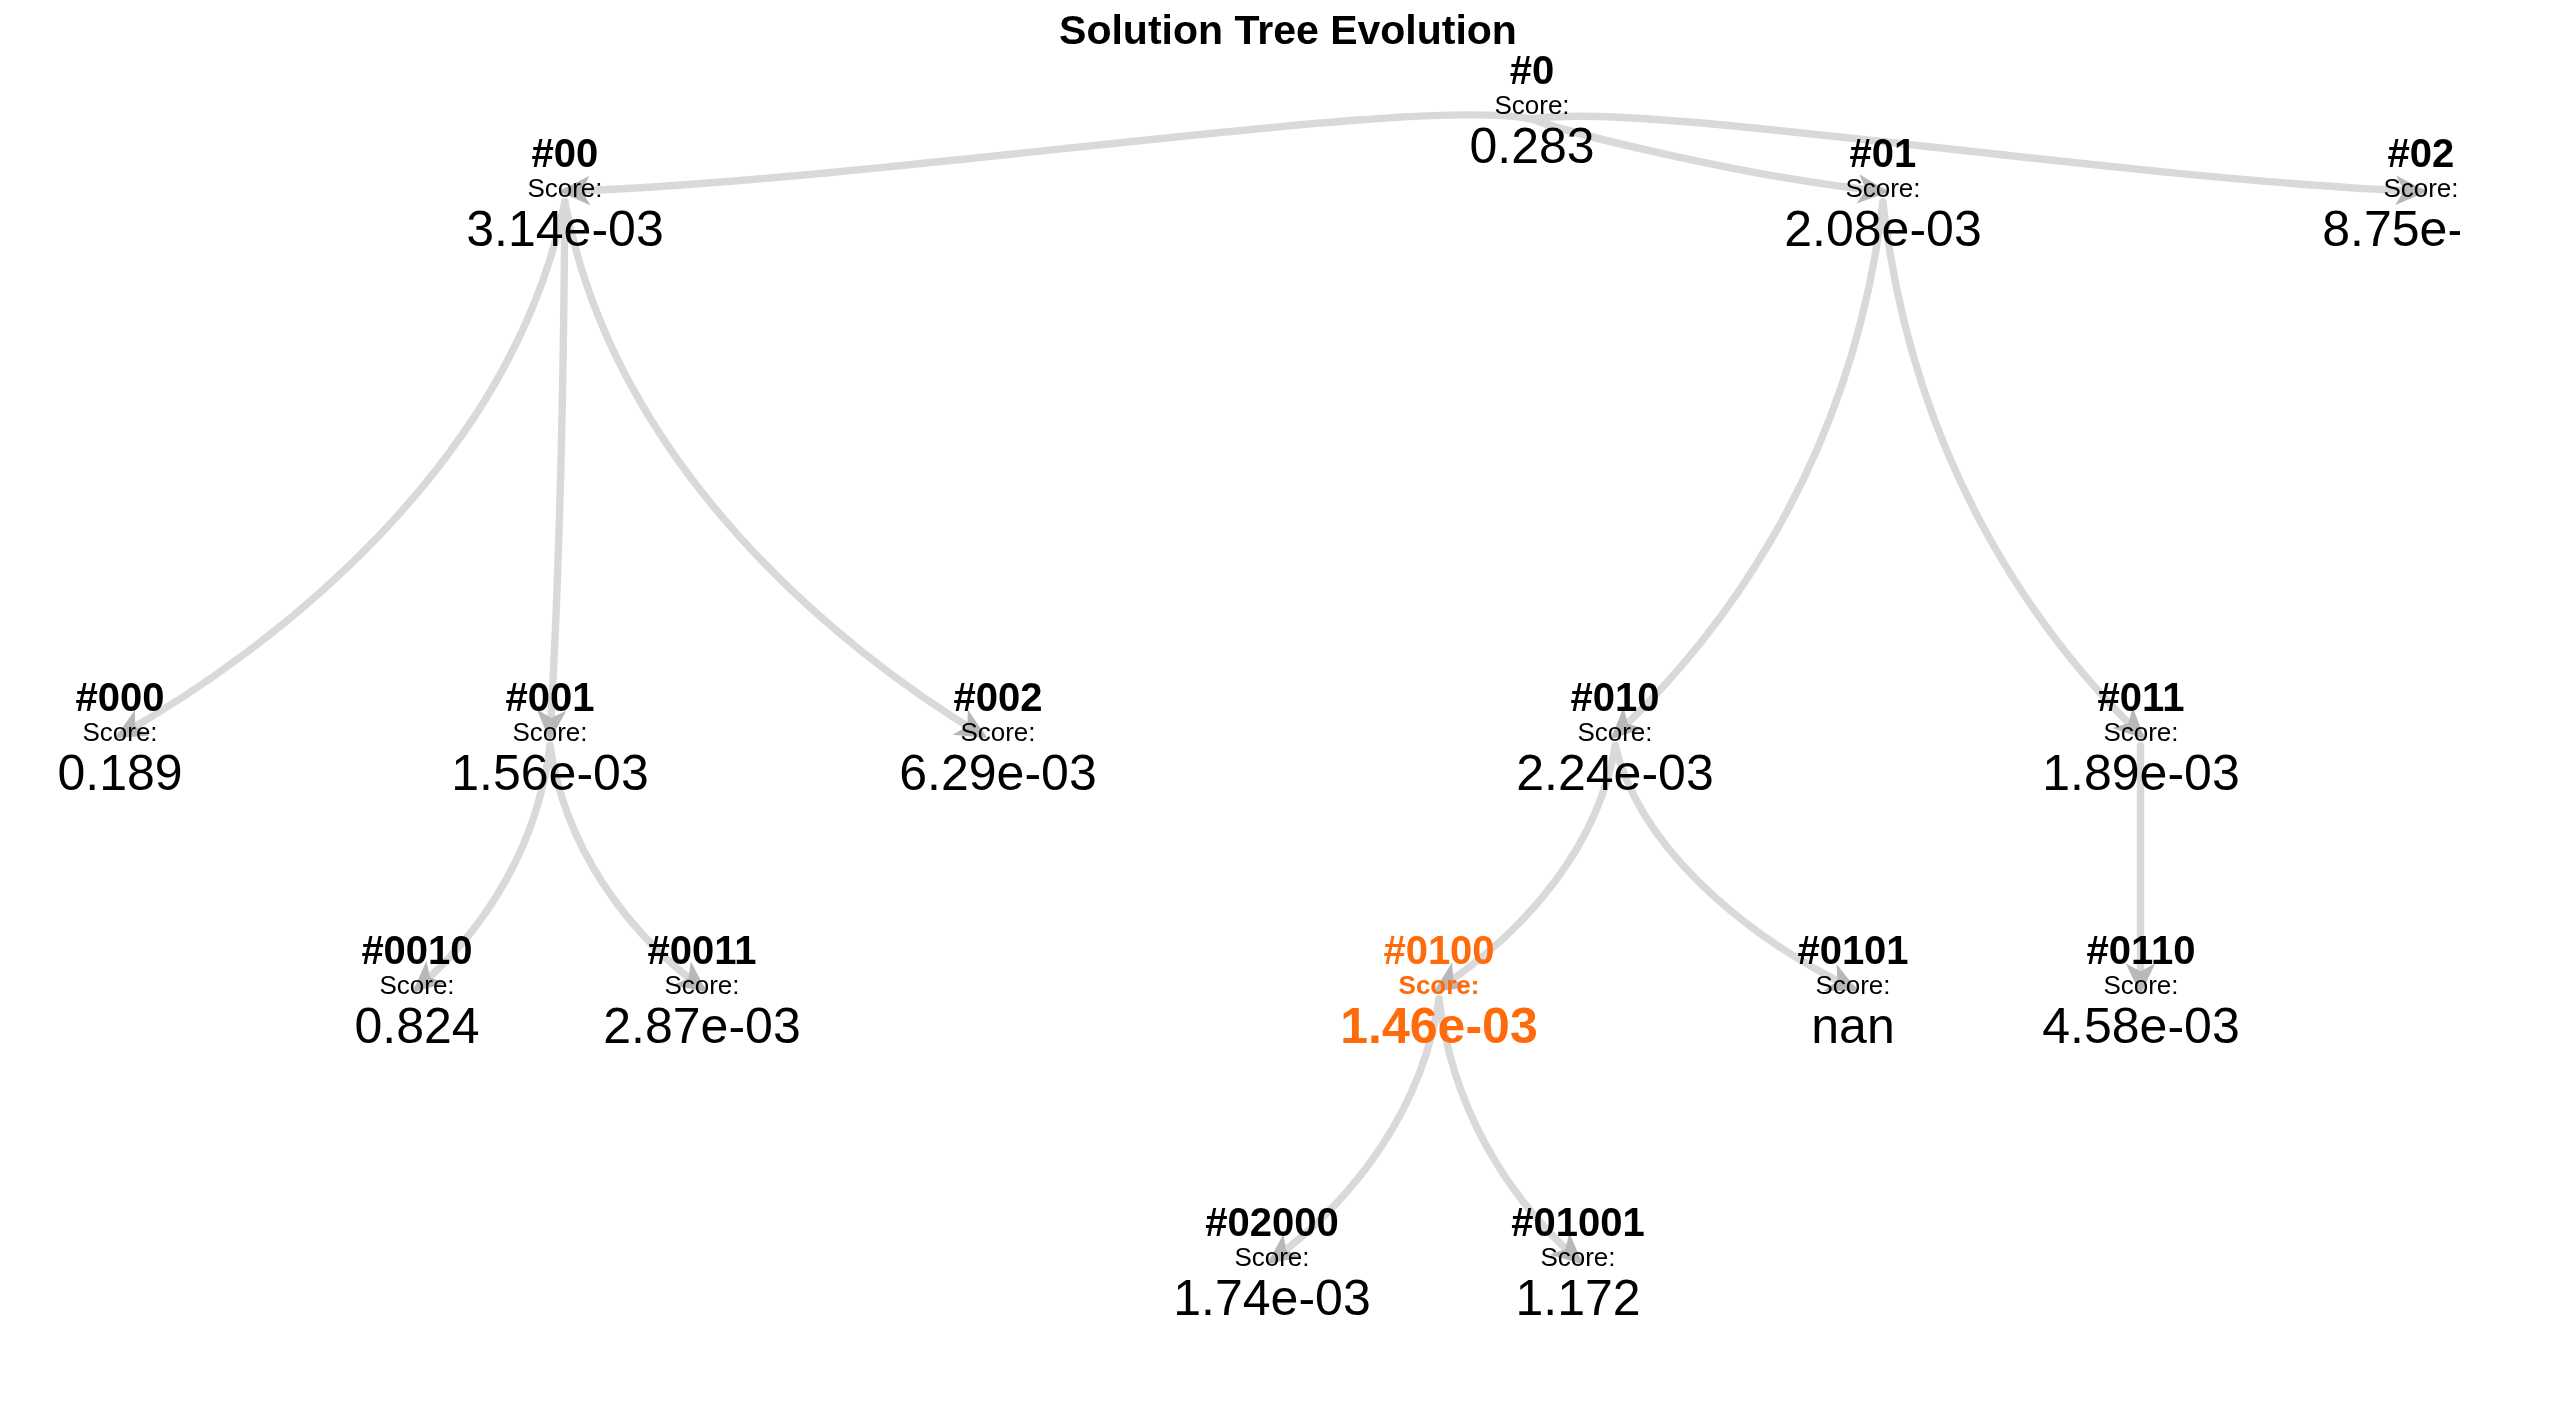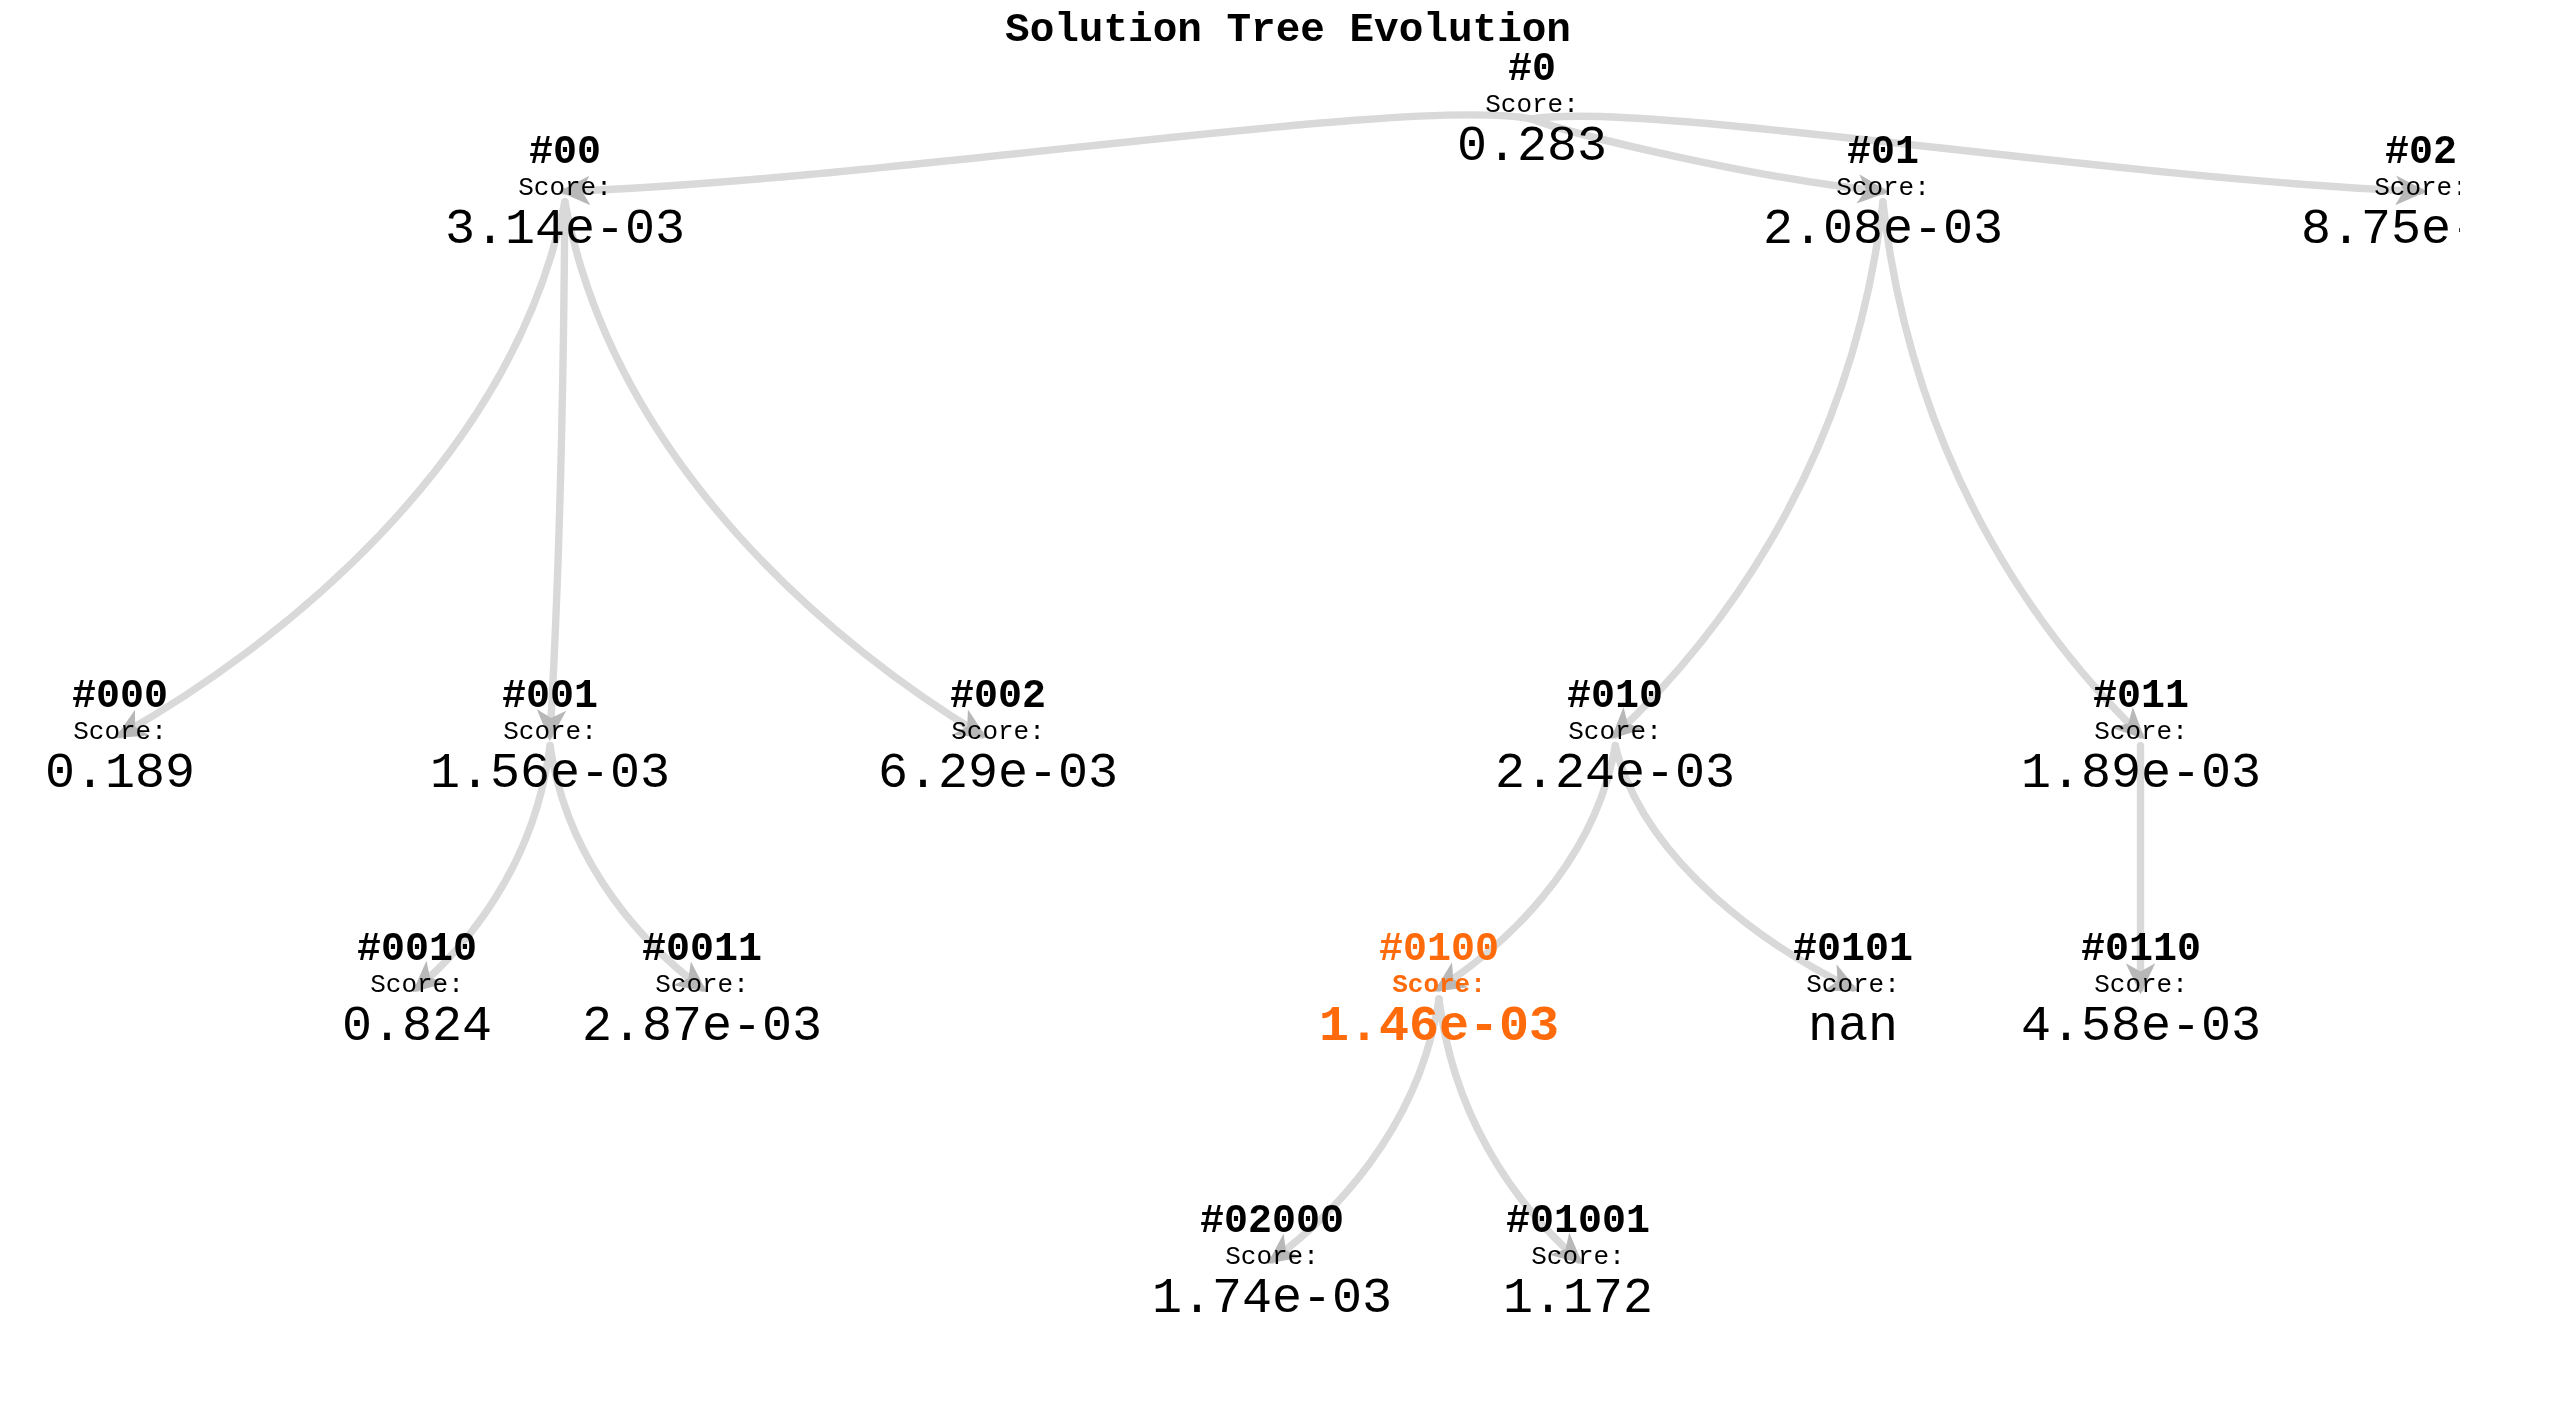--- a/index.html
+++ b/index.html
@@ -1,20 +1,20 @@
 <!DOCTYPE html>
 <html style="font-size:8.4px"><head>
 <meta charset="utf-8">
 <style>
   html,body{margin:0;padding:0;background:#ffffff;}
   #root{
     position:relative;
     width:2460px;height:1412px;
     background:#ffffff;
-    font-family:Liberation Mono, monospace;
+    font-family:Liberation Sans, sans-serif;
     overflow:hidden;
   }
   #title{
     position:absolute;
     left:0;top:7.4px;width:2576px;
     text-align:center;
     font-size:41px;
     font-weight:bold;
     color:#000000;
     letter-spacing:0px;

